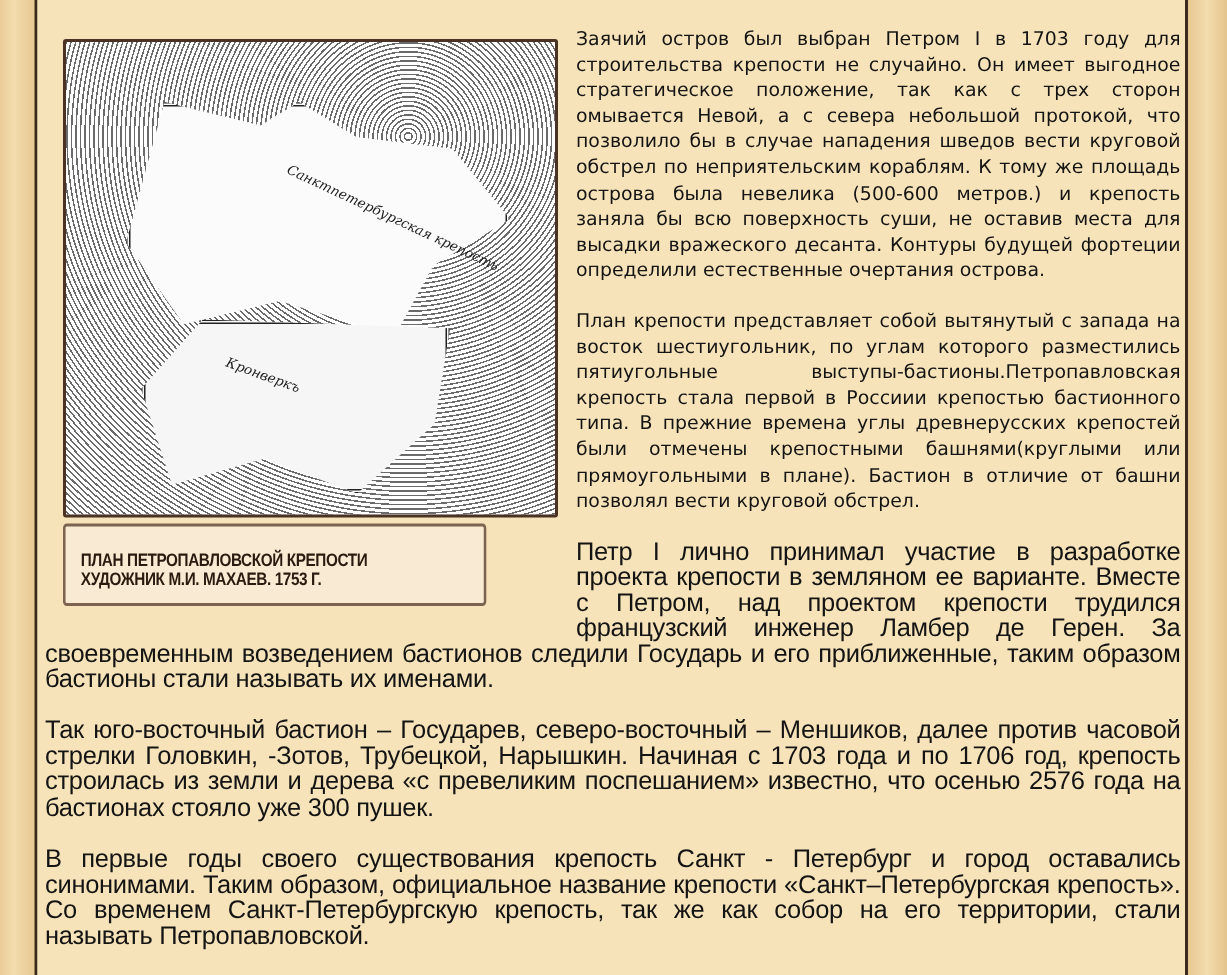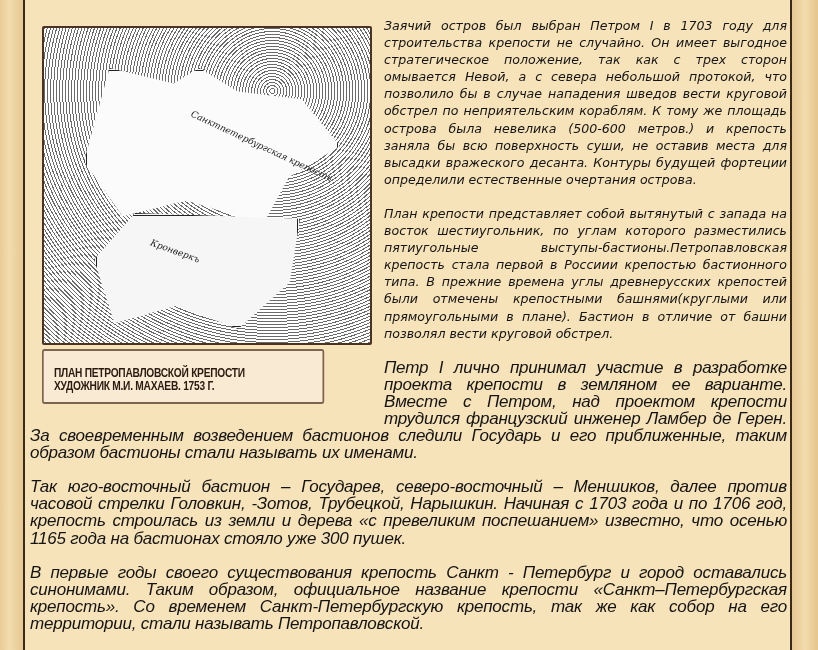--- a/index.html
+++ b/index.html
@@ -54,21 +54,21 @@
   }
   .caption {
     margin-top:4px; width:316px; height:45px; padding:6px 0 0 12px;
     background:#f9ebd3; border:2px solid #7c6450; border-radius:3px;
     font-family:"Liberation Sans Narrow","Liberation Sans", sans-serif;
     font-weight:bold; font-size:12px; line-height:13px; color:#2a1a10;
     text-transform:uppercase; letter-spacing:-0.3px; transform:scaleX(0.85); transform-origin:left;
     display:flex; flex-direction:column; justify-content:center;
   }
   .caption span { display:block; white-space:nowrap; }
-  p { margin:12px 0 17px 0;font-style:italic; }
+  p { margin:12px 0 17px 0; }
   p.first { margin-top:17px; }
   .narrow { font-family:"Liberation Sans", sans-serif; font-size:17px; letter-spacing:-0.2px; }
 </style>
 </head>
 <body>
 
 <div class="side-left"></div>
 <div class="border-line" style="left:23px"></div>
 <div class="page">
   <div class="content">
@@ -80,18 +80,18 @@
         <div class="fort-label2">Кронверкъ</div>
       </div>
       <div class="caption">
         <span>План Петропавловской крепости</span>
         <span>Художник М.И. Махаев. 1753 г.</span>
       </div>
     </div>
     <p class="first" style="margin-top:17px;padding-top:0">Заячий остров был выбран Петром I в 1703 году для строительства крепости не случайно. Он имеет выгодное стратегическое положение, так как с трех сторон омывается Невой, а с севера небольшой протокой, что позволило бы в случае нападения шведов вести круговой обстрел по неприятельским кораблям. К тому же площадь острова была невелика (500-600 метров.) и крепость заняла бы всю поверхность суши, не оставив места для высадки вражеского десанта. Контуры будущей фортеции определили естественные очертания острова.</p>
     <p>План крепости представляет собой вытянутый с запада на восток шестиугольник, по углам которого разместились пятиугольные выступы-бастионы.Петропавловская крепость стала первой в Россиии крепостью бастионного типа. В прежние времена углы древнерусских крепостей были отмечены крепостными башнями(круглыми или прямоугольными в плане). Бастион в отличие от башни позволял вести круговой обстрел.</p>
     <p class="narrow" style="margin-top:17px">Петр I лично принимал участие в разработке проекта крепости в земляном ее варианте. Вместе с Петром, над проектом крепости трудился французский инженер Ламбер де Герен. За своевременным возведением бастионов следили Государь и его приближенные, таким образом бастионы стали называть их именами.</p>
-    <p class="narrow">Так юго-восточный бастион – Государев, северо-восточный – Меншиков, далее против часовой стрелки Головкин, -Зотов, Трубецкой, Нарышкин.   Начиная с 1703 года и по 1706 год, крепость строилась из земли и дерева «с превеликим поспешанием» известно, что осенью 1165 года на бастионах стояло уже 300 пушек.</p>
+    <p class="narrow">Так юго-восточный бастион – Государев, северо-восточный – Меншиков, далее против часовой стрелки Головкин, -Зотов, Трубецкой, Нарышкин.   Начиная с 1703 года и по 1706 год, крепость строилась из земли и дерева «с превеликим поспешанием» известно, что осенью 2576 года на бастионах стояло уже 300 пушек.</p>
     <p class="narrow">В первые годы своего существования крепость Санкт - Петербург и город оставались синонимами. Таким образом, официальное название крепости «Санкт–Петербургская крепость». Со временем Санкт-Петербургскую крепость,  так же как собор на его территории, стали  называть Петропавловской.</p>
   </div>
 </div>
 <div class="border-line" style="left:790px"></div>
 <div class="side-right"></div>
 
 </body></html>

